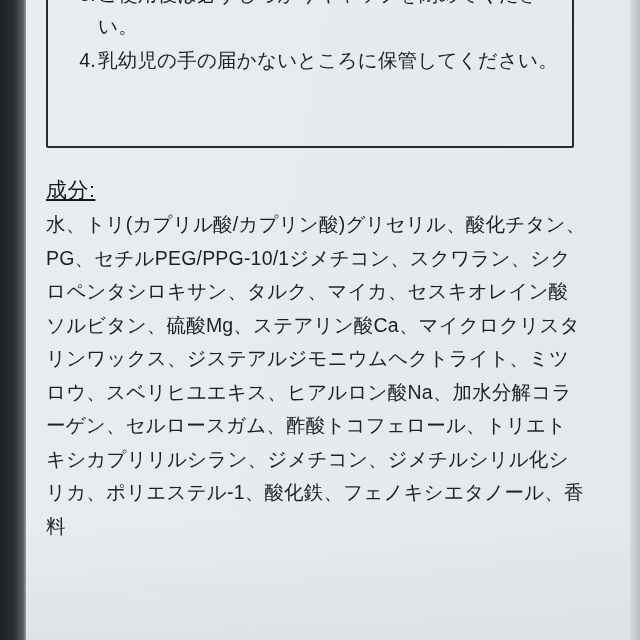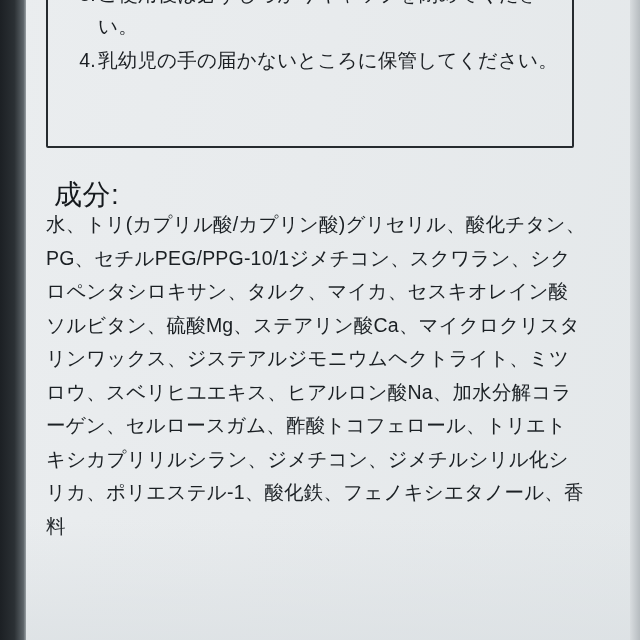--- a/index.html
+++ b/index.html
@@ -81,25 +81,26 @@
     white-space: nowrap;
   }
   .caution-list .txt {
     flex: 1 1 auto;
     text-indent: 0;
   }
 
   
   .ing-heading {
     position: absolute;
-    left: 54px;
+    left: 46px;
     top: 176px;
-    font-size: 28px;
+    font-size: 21px;
     color: #15191d;
     letter-spacing: .5px;
+    text-decoration: underline;
   }
   .ing-body {
     position: absolute;
     left: 46px;
     top: 208px;
     width: 540px;
     font-size: 19.5px;
     line-height: 1.72;
     color: #1b2024;
     letter-spacing: .2px;

